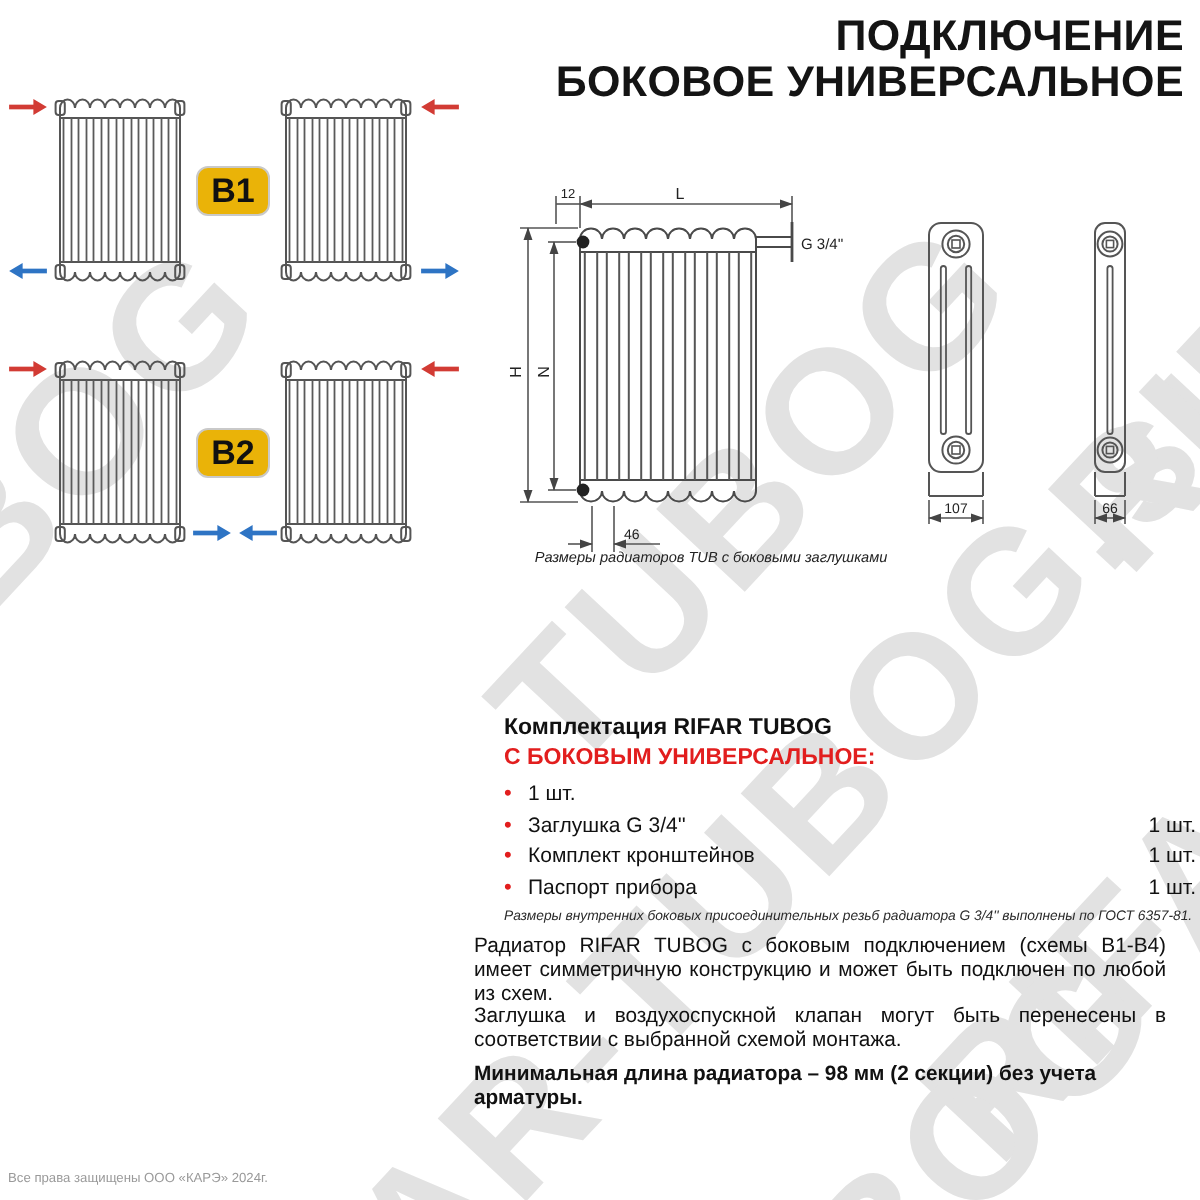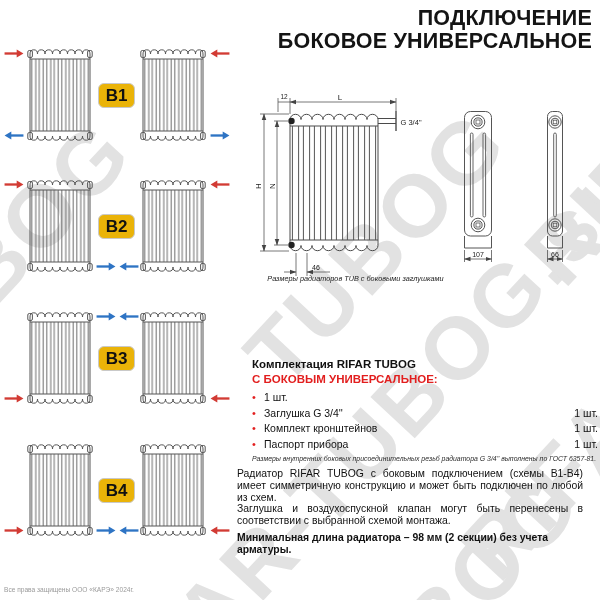--- a/index.html
+++ b/index.html
@@ -145,63 +145,21 @@
         <use href="#arrow-r"></use>
       </svg>
     <svg class="arr blue a-bil">
         <use href="#arrow-r"></use>
       </svg>
     <svg class="arr blue a-bir flip">
         <use href="#arrow-r"></use>
       </svg>
   </div>
 
-  <div class="row" id="row-b3">
-    <svg class="rad rad-a">
-        <use href="#rad-front"></use>
-      </svg>
-    <svg class="rad rad-b">
-        <use href="#rad-front"></use>
-      </svg>
-    <div class="scheme-label">B3</div>
-    <svg class="arr blue a-til">
-        <use href="#arrow-r"></use>
-      </svg>
-    <svg class="arr blue a-tir flip">
-        <use href="#arrow-r"></use>
-      </svg>
-    <svg class="arr red a-bl">
-        <use href="#arrow-r"></use>
-      </svg>
-    <svg class="arr red a-br flip">
-        <use href="#arrow-r"></use>
-      </svg>
-  </div>
-
-  <div class="row" id="row-b4">
-    <svg class="rad rad-a">
-        <use href="#rad-front"></use>
-      </svg>
-    <svg class="rad rad-b">
-        <use href="#rad-front"></use>
-      </svg>
-    <div class="scheme-label">B4</div>
-    <svg class="arr red a-bl">
-        <use href="#arrow-r"></use>
-      </svg>
-    <svg class="arr blue a-bil">
-        <use href="#arrow-r"></use>
-      </svg>
-    <svg class="arr blue a-bir flip">
-        <use href="#arrow-r"></use>
-      </svg>
-    <svg class="arr red a-br flip">
-        <use href="#arrow-r"></use>
-      </svg>
-  </div>
+
 
   <svg class="front-drawing" width="196" height="200" viewBox="0 0 196 200">
     <g stroke="#4a4a4a" stroke-width="1" fill="none">
       <path d="M40,36 V29.5 a5.5,5.2 0 0 1 11,0 a5.5,5.2 0 0 1 11,0 a5.5,5.2 0 0 1 11,0 a5.5,5.2 0 0 1 11,0 a5.5,5.2 0 0 1 11,0 a5.5,5.2 0 0 1 11,0 a5.5,5.2 0 0 1 11,0 a5.5,5.2 0 0 1 11,0 V36"></path>
       <path d="M40,36 H128"></path>
       <path d="M40,150 V155.5 a5.5,5.2 0 0 0 11,0 a5.5,5.2 0 0 0 11,0 a5.5,5.2 0 0 0 11,0 a5.5,5.2 0 0 0 11,0 a5.5,5.2 0 0 0 11,0 a5.5,5.2 0 0 0 11,0 a5.5,5.2 0 0 0 11,0 a5.5,5.2 0 0 0 11,0 V150"></path>
       <path d="M40,150 H128"></path>
       <line x1="40" y1="36" x2="40" y2="150"></line>
       <line x1="128" y1="36" x2="128" y2="150"></line>
       <line x1="128" y1="28.5" x2="146" y2="28.5"></line>

